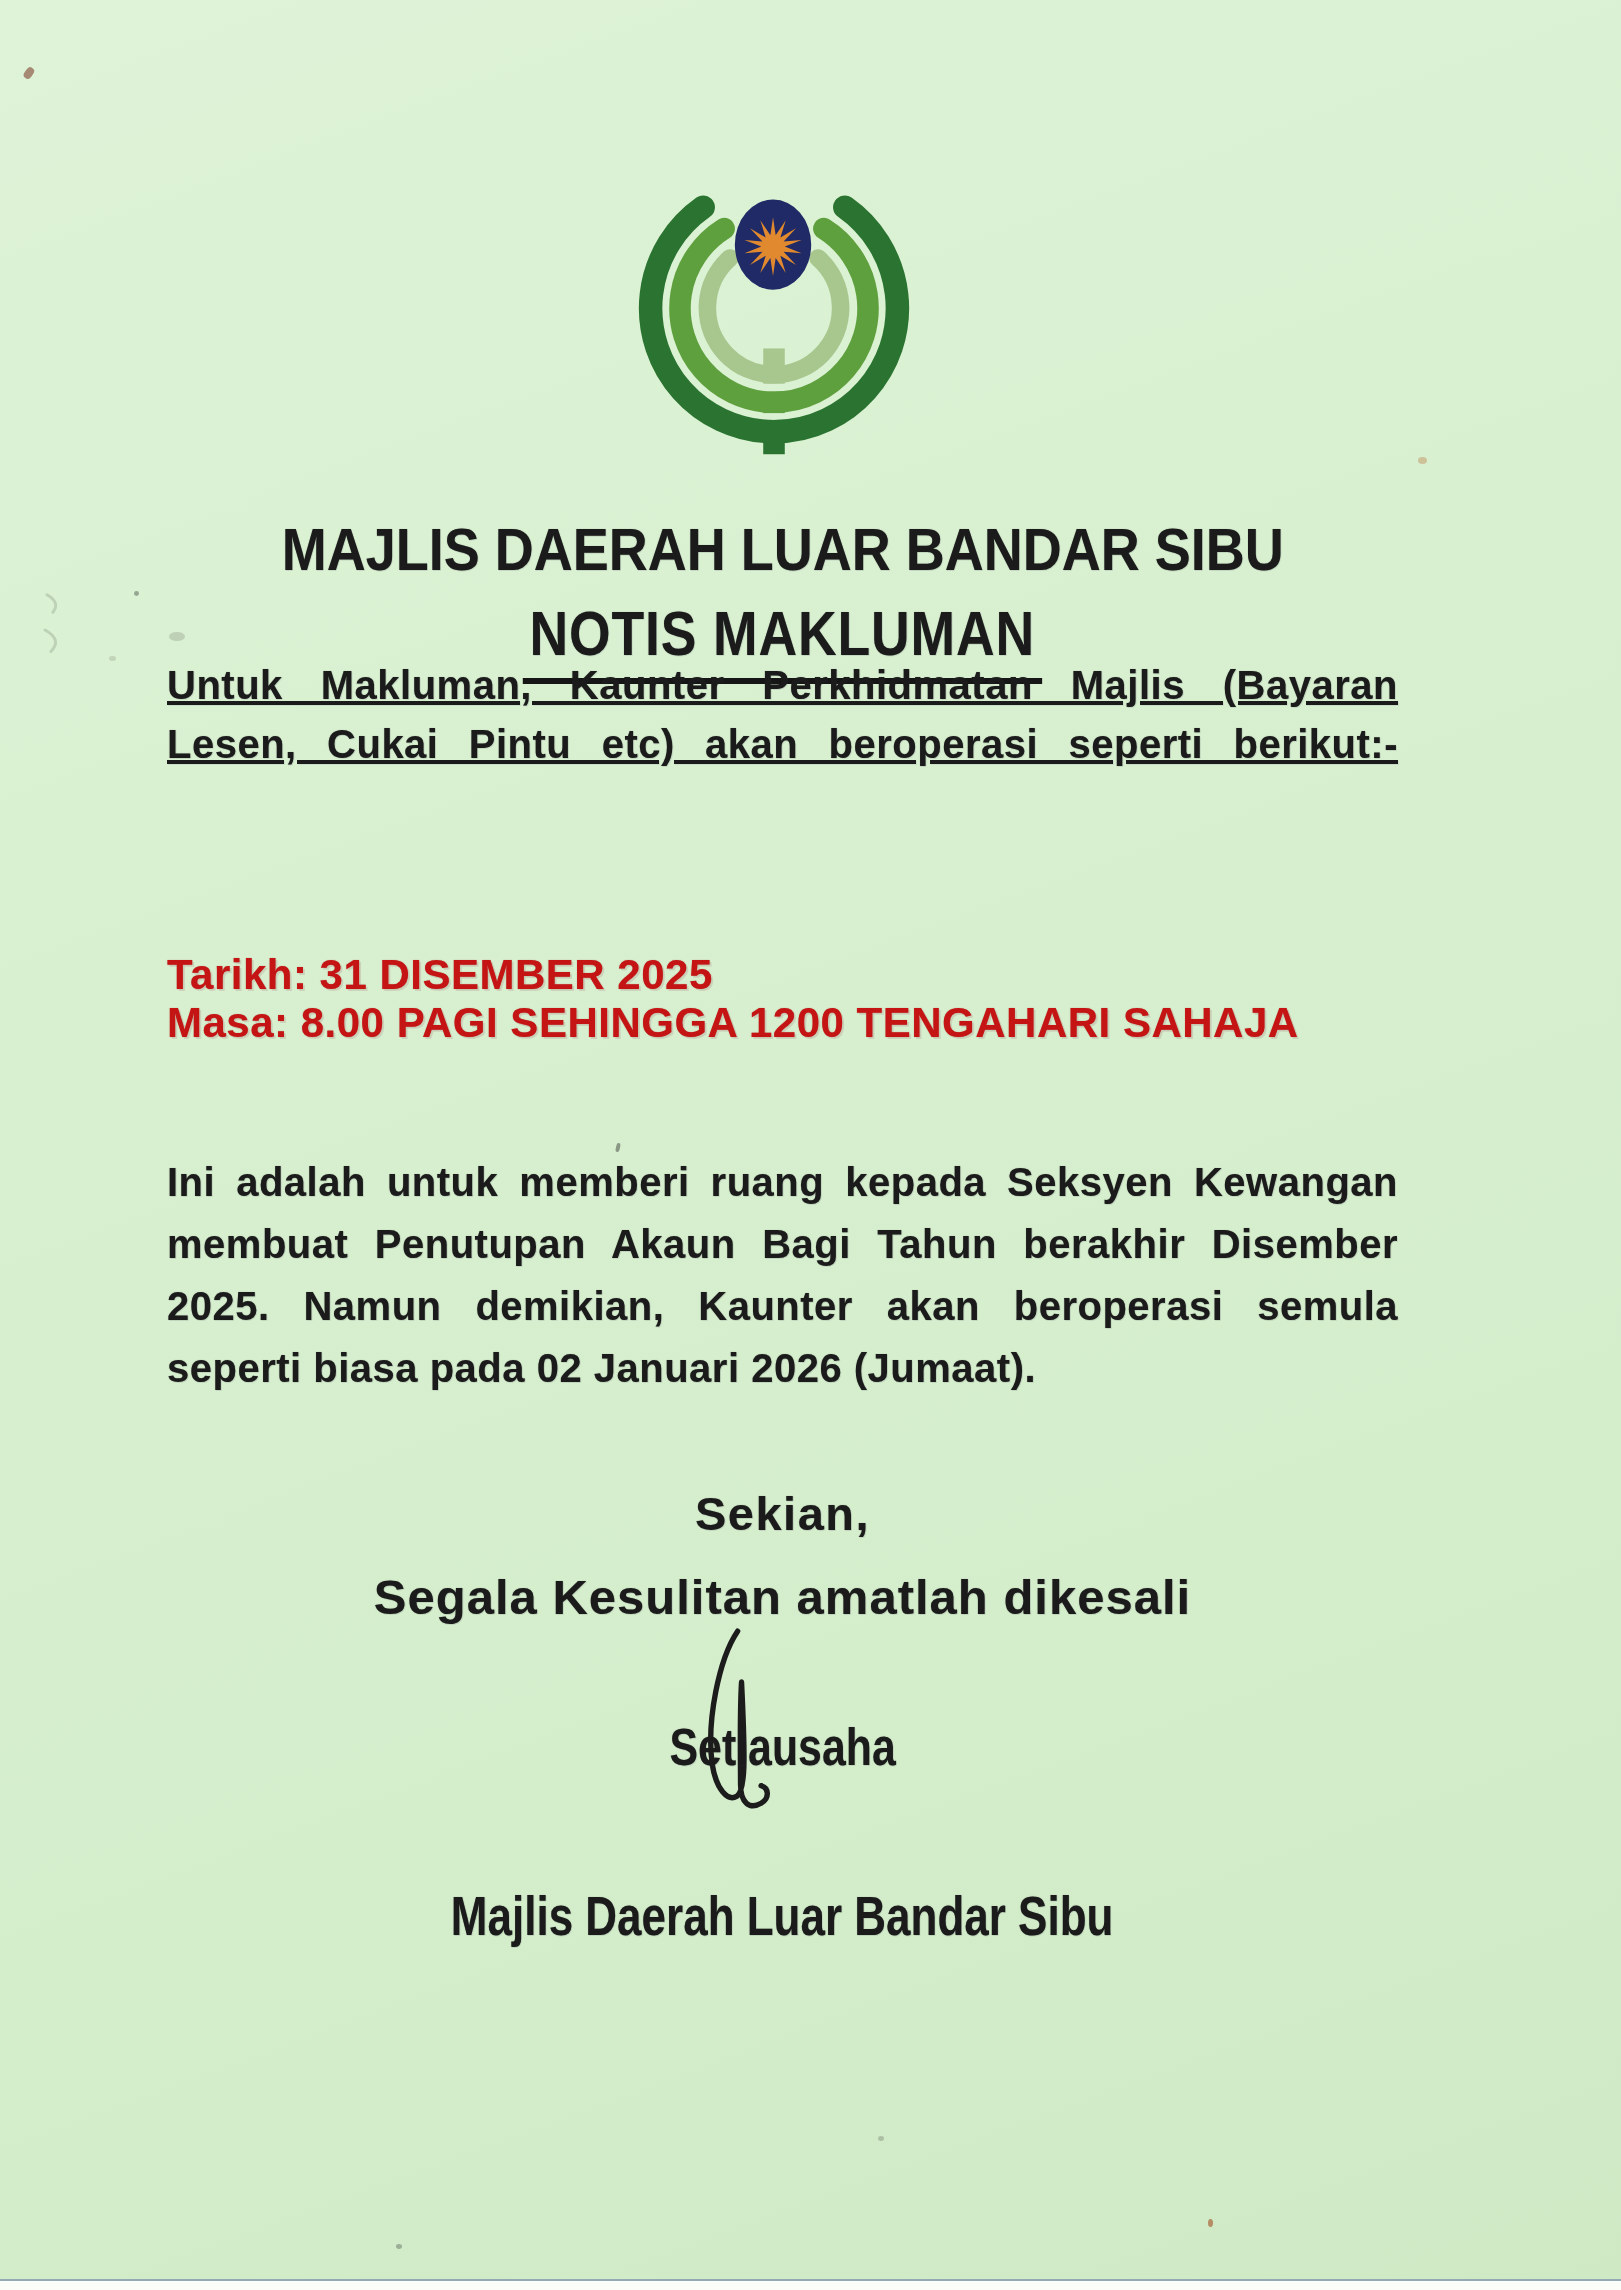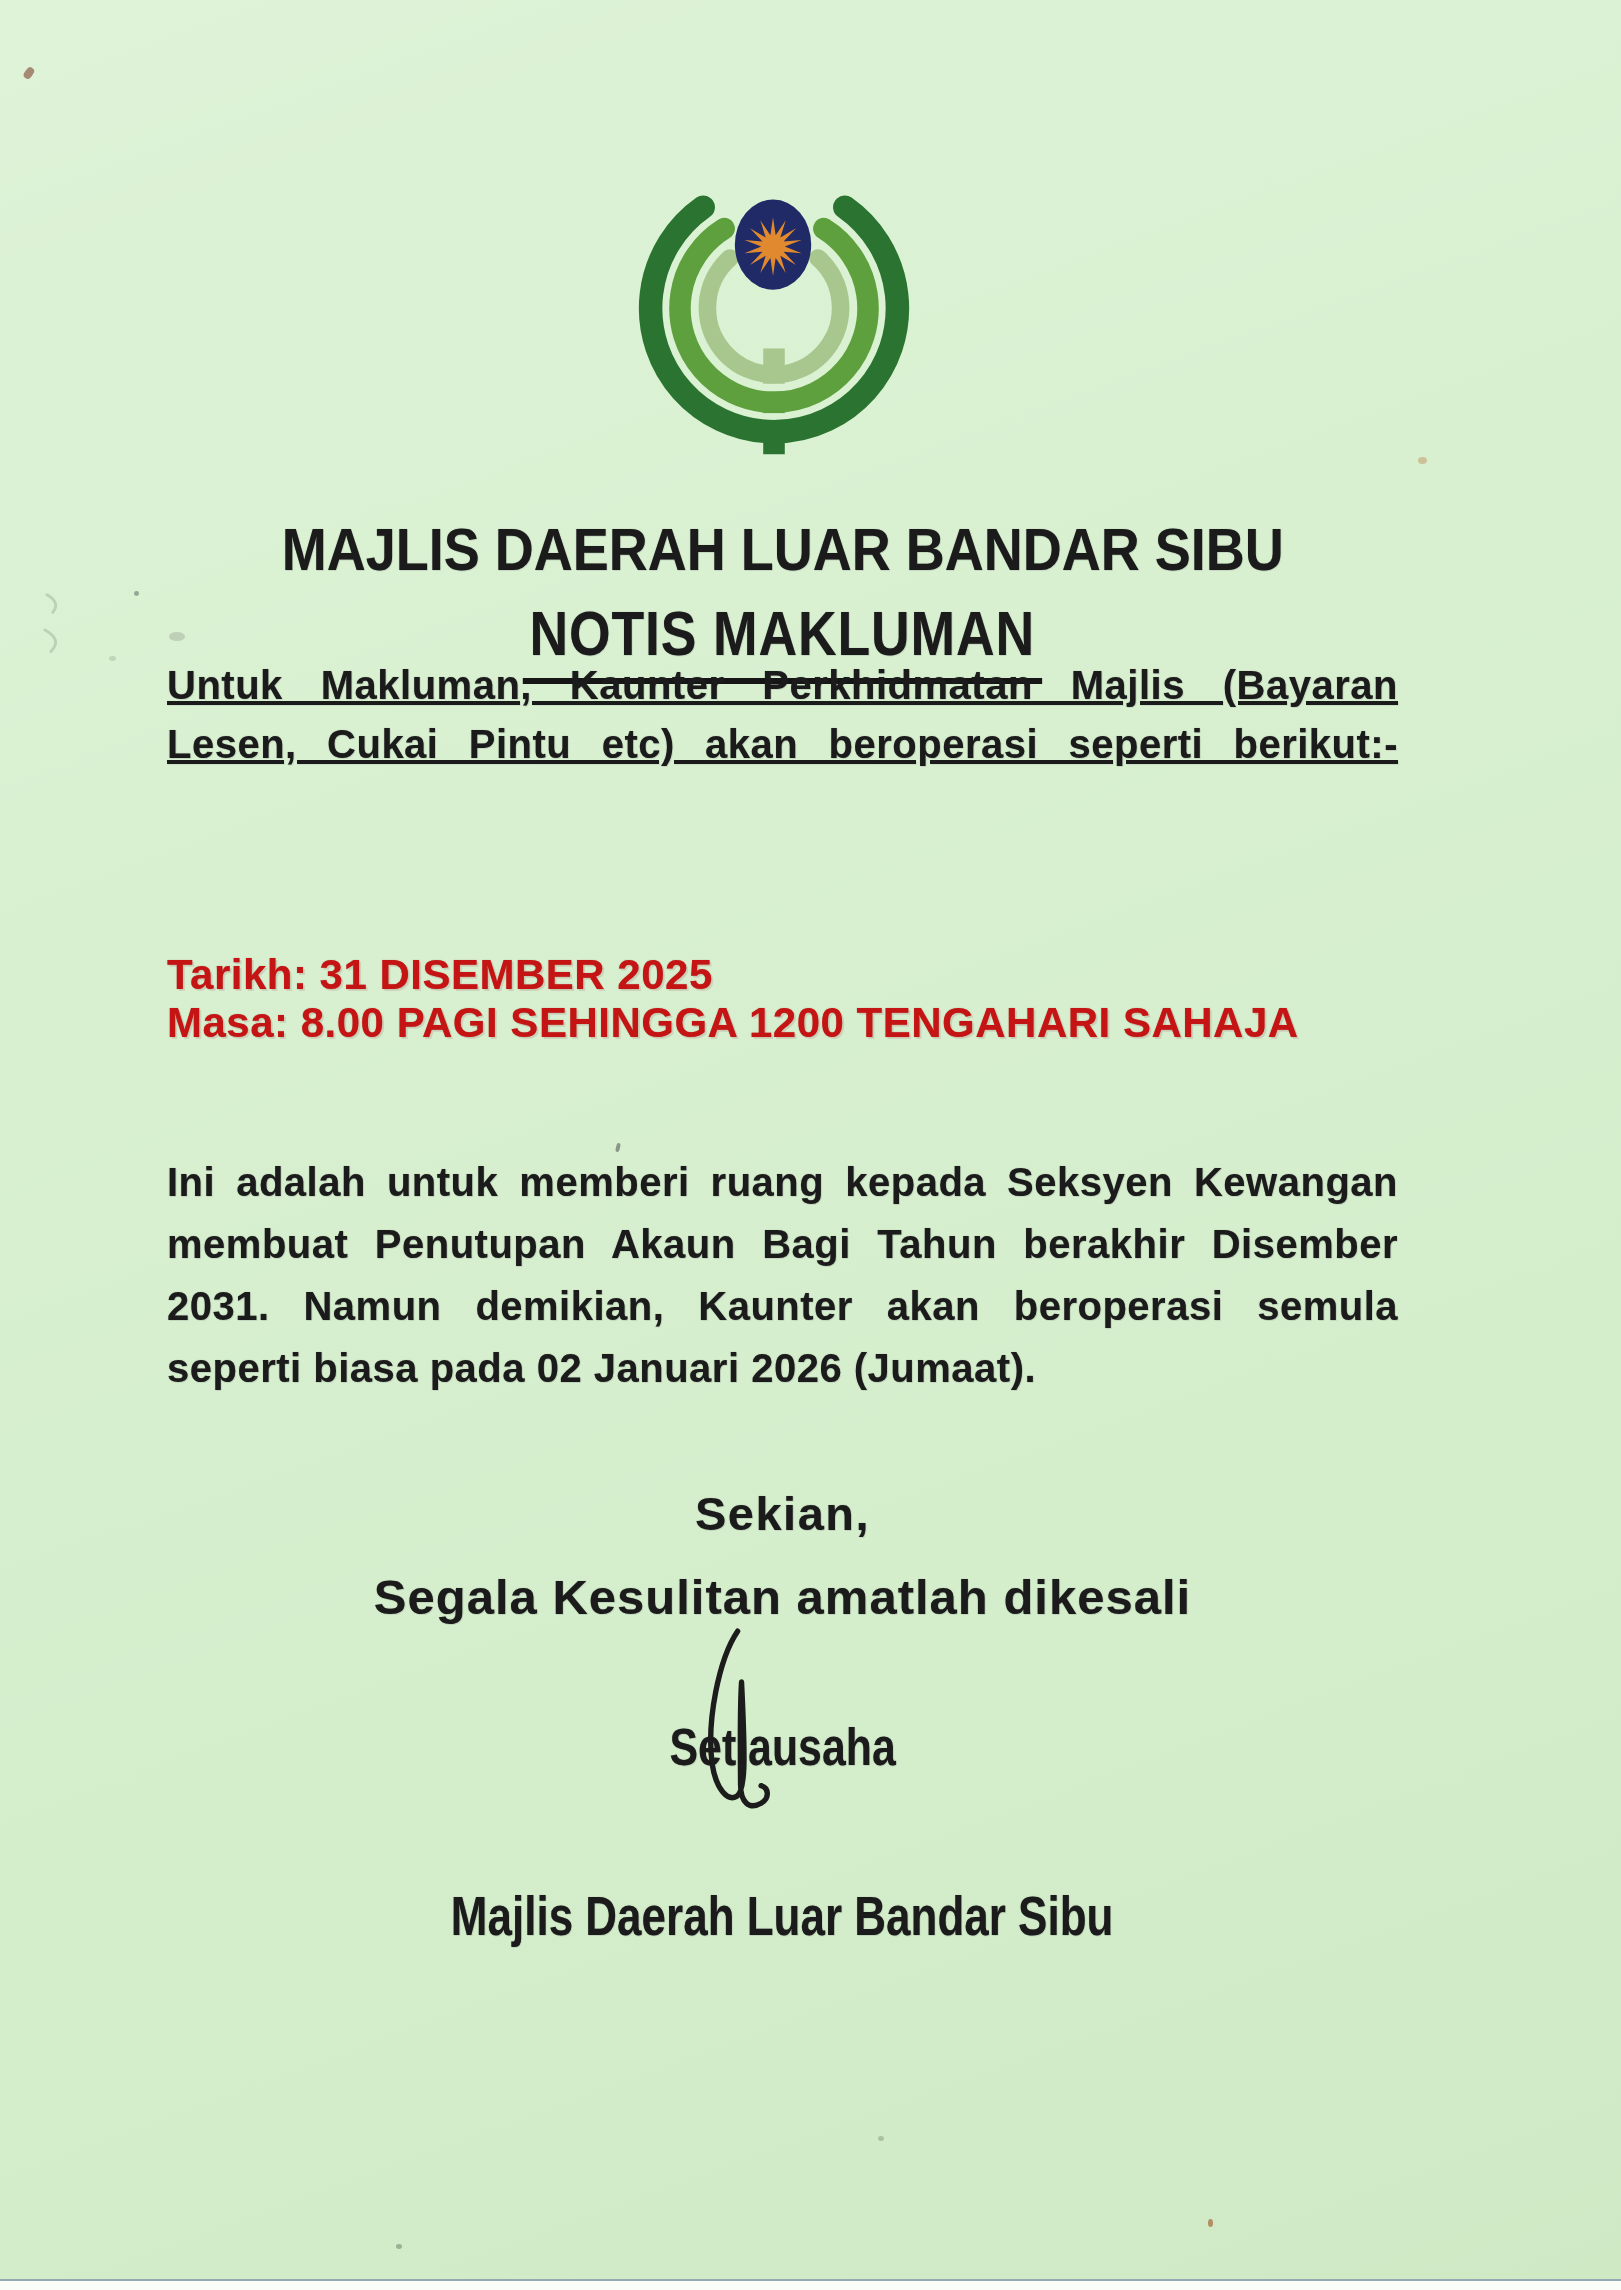--- a/index.html
+++ b/index.html
@@ -92,21 +92,21 @@
       <span class="jl">Untuk Makluman, Kaunter Perkhidmatan Majlis (Bayaran</span>
       <span class="jl">Lesen, Cukai Pintu etc) akan beroperasi seperti berikut:-</span>
     </div>
 
     <div class="abs redline tarikh">Tarikh: 31 DISEMBER 2025</div>
     <div class="abs redline masa">Masa: 8.00 PAGI SEHINGGA 1200 TENGAHARI SAHAJA</div>
 
     <div class="abs bodytext mainpara">
       <span class="jl">Ini adalah untuk memberi ruang kepada Seksyen Kewangan</span>
       <span class="jl">membuat Penutupan Akaun Bagi Tahun berakhir Disember</span>
-      <span class="jl">2031. Namun demikian, Kaunter akan beroperasi semula</span>
+      <span class="jl">2025. Namun demikian, Kaunter akan beroperasi semula</span>
       <span class="jl-left">seperti biasa pada 02 Januari 2026 (Jumaat).</span>
     </div>
 
     <div class="abs ctr sekian">Sekian,</div>
     <div class="abs ctr segala">Segala Kesulitan amatlah dikesali</div>
 
     <svg class="signature" width="132" height="206" viewBox="0 0 135 210">
       <path d="M 62 6 C 43 34, 30 98, 36 142 C 40 168, 52 180, 61 175 C 70 169, 70 140, 66 58 C 64 90, 65 150, 65 163 C 65 181, 74 189, 86 182 C 95 177, 94 166, 86 164" fill="none" stroke="#1c1c1c" stroke-width="5.5" stroke-linecap="round" stroke-linejoin="round"></path>
     </svg>
 

